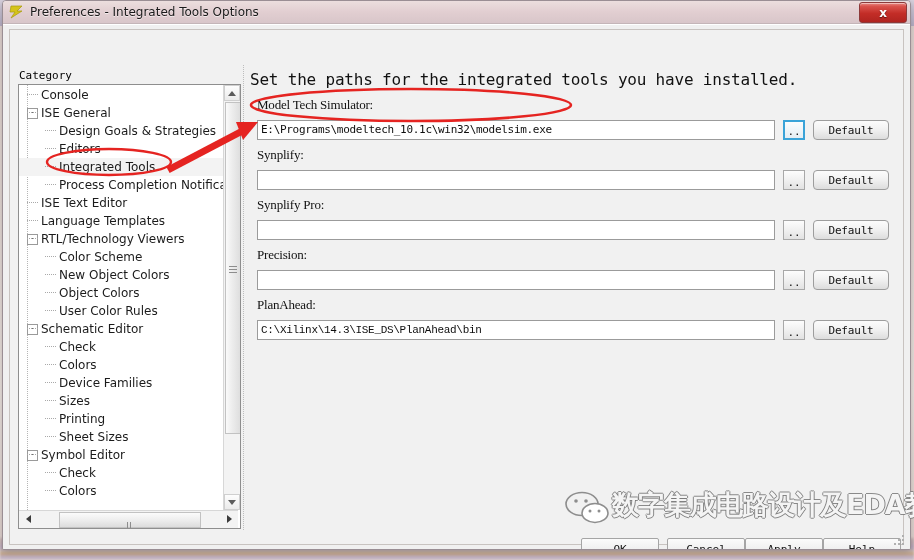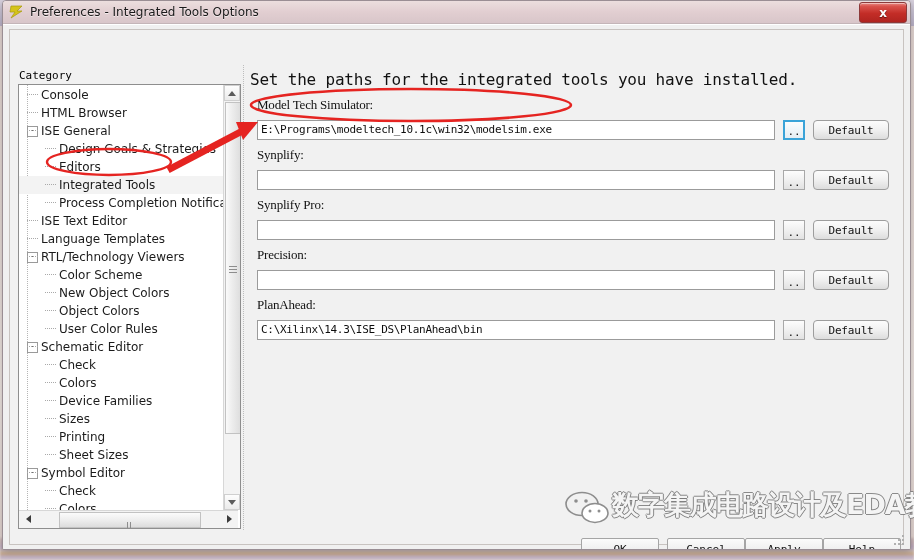--- a/index.html
+++ b/index.html
@@ -341,21 +341,20 @@
   <div class="client">
     <div class="inner-frame"></div>
 
     <div class="cat-label">Category</div>
 
     <div class="tree-box">
       <div class="tree-scroll-area">
         <div class="vline"></div>
         <div class="tree-list" id="tree-list">
             <div class="tnode lvl1"><span class="dashes"></span><span class="tlabel">Console</span></div>
-            <div class="tnode lvl1"><span class="dashes"></span><span class="tlabel">HTML Browser</span></div>
             <div class="tnode lvl1"><span class="expander">-</span><span class="dashes"></span><span class="tlabel">ISE General</span></div>
             <div class="tnode lvl2"><span class="dashes"></span><span class="tlabel">Design Goals &amp; Strategies</span></div>
             <div class="tnode lvl2"><span class="dashes"></span><span class="tlabel">Editors</span></div>
             <div class="tnode lvl2 sel"><span class="dashes"></span><span class="tlabel">Integrated Tools</span></div>
             <div class="tnode lvl2"><span class="dashes"></span><span class="tlabel">Process Completion Notification</span></div>
             <div class="tnode lvl1"><span class="dashes"></span><span class="tlabel">ISE Text Editor</span></div>
             <div class="tnode lvl1"><span class="dashes"></span><span class="tlabel">Language Templates</span></div>
             <div class="tnode lvl1"><span class="expander">-</span><span class="dashes"></span><span class="tlabel">RTL/Technology Viewers</span></div>
             <div class="tnode lvl2"><span class="dashes"></span><span class="tlabel">Color Scheme</span></div>
             <div class="tnode lvl2"><span class="dashes"></span><span class="tlabel">New Object Colors</span></div>
@@ -417,21 +416,21 @@
         <div class="default-btn" style="top: 145px;">Default</div>
         <div class="field-label" style="left: 254px; top: 172px;">Synplify Pro:</div>
         <div class="tb" style="top: 195px;"></div>
         <div class="dots-btn" style="top: 195px;">..</div>
         <div class="default-btn" style="top: 195px;">Default</div>
         <div class="field-label" style="left: 254px; top: 222px;">Precision:</div>
         <div class="tb" style="top: 245px;"></div>
         <div class="dots-btn" style="top: 245px;">..</div>
         <div class="default-btn" style="top: 245px;">Default</div>
         <div class="field-label" style="left: 254px; top: 272px;">PlanAhead:</div>
-        <div class="tb" style="top: 295px;">C:\Xilinx\14.3\ISE_DS\PlanAhead\bin</div>
+        <div class="tb" style="top: 295px; font-family: Liberation Mono, monospace;">C:\Xilinx\14.3\ISE_DS\PlanAhead\bin</div>
         <div class="dots-btn" style="top: 295px;">..</div>
         <div class="default-btn" style="top: 295px;">Default</div>
       </div>
 
     <div class="btnrow">
       <div class="dlg-btn" style="left:578px">OK</div>
       <div class="dlg-btn" style="left:664px">Cancel</div>
       <div class="dlg-btn" style="left:742px">Apply</div>
       <div class="dlg-btn" style="left:820px">Help</div>
     </div>

